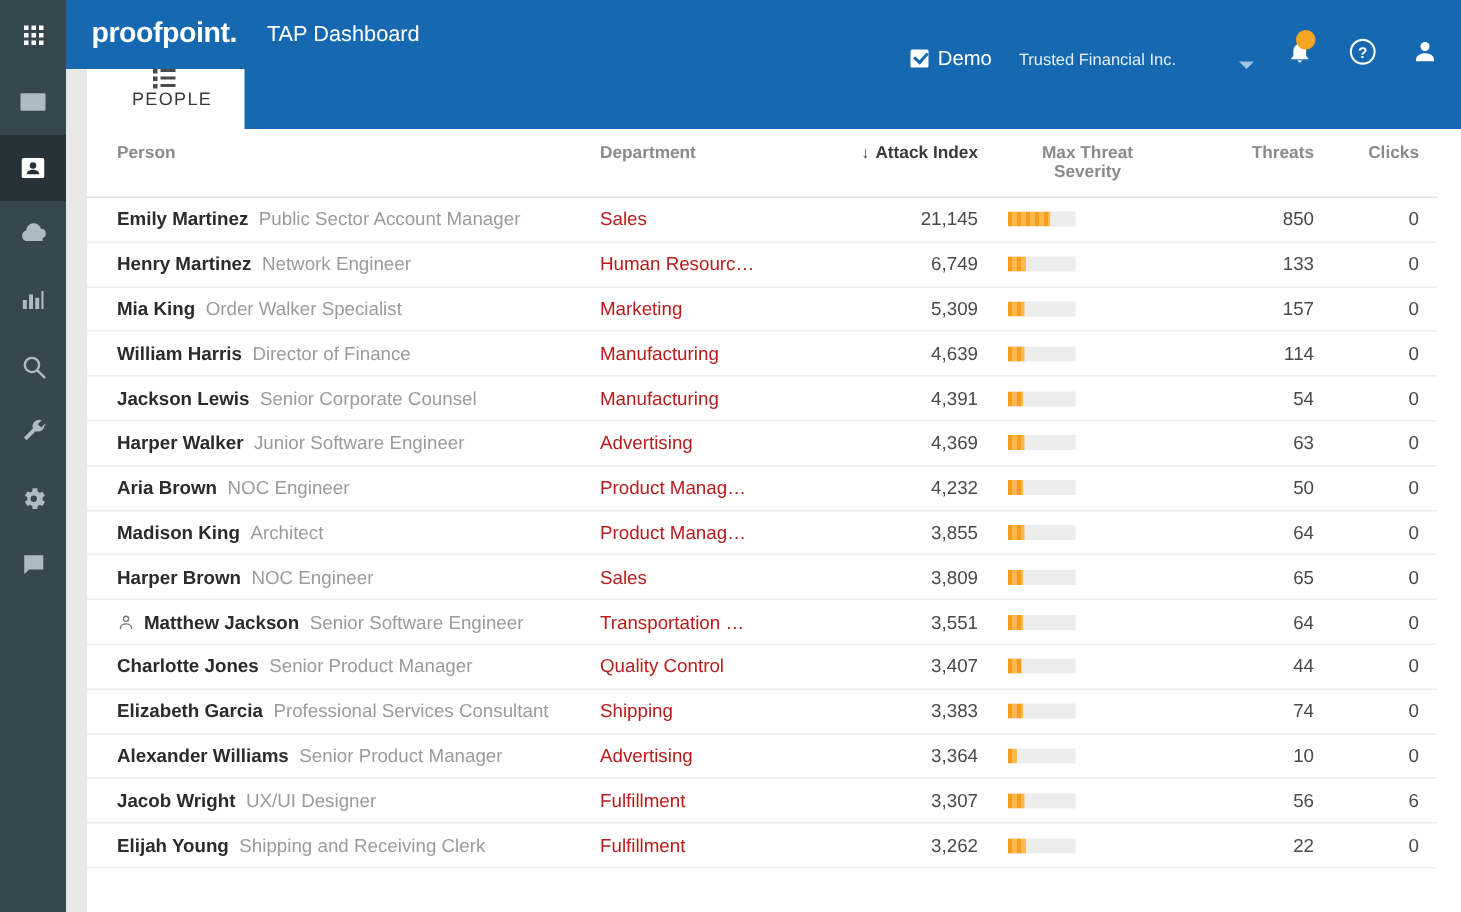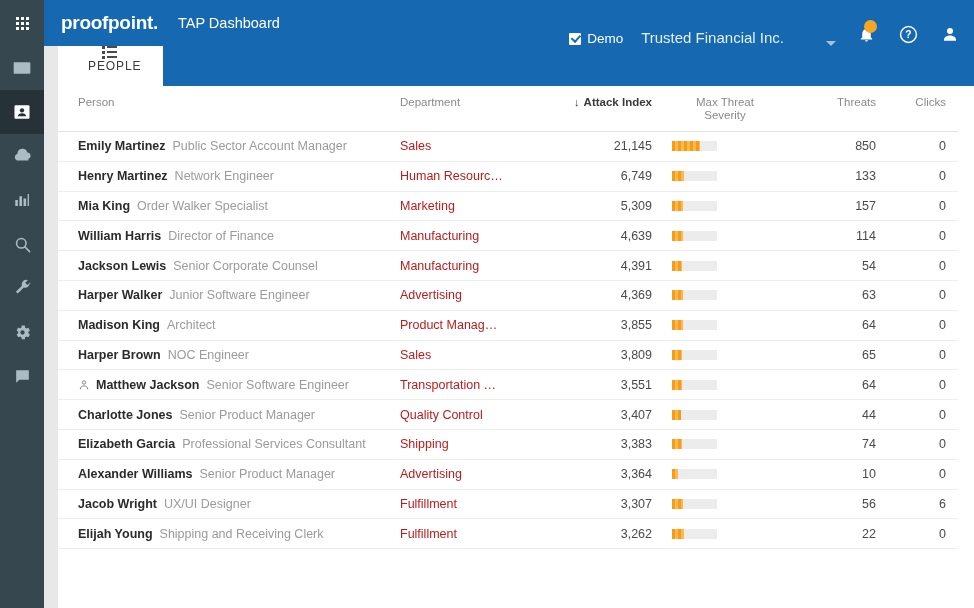--- a/index.html
+++ b/index.html
@@ -34,21 +34,21 @@
   .demo-wrap { display:flex; align-items:center; margin-right:18px; }
   .chk {
     width:12px; height:12px; background:#ffffff; border-radius:1px;
     position:relative; margin-right:6px; flex:none;
   }
   .chk:after{
     content:""; position:absolute; left:3.5px; top:0.5px; width:3.5px; height:7px;
     border:solid #1669b0; border-width:0 2px 2px 0; transform:rotate(42deg);
   }
   .demo-label { color:#ffffff; font-size:13.5px; }
-  .org-name { color:#e3eef7; font-size:15px; }
+  .org-name { color:#e3eef7; font-size:11px; }
   .caret-btn { margin-left:42px; cursor:pointer; display:flex; align-items:center; }
   .caret {
     width:0;height:0;border-left:5px solid transparent;border-right:5px solid transparent;
     border-top:5px solid #9fc3e2;
   }
   .icon-btn {
     margin-left:18px; width:24px; height:24px; display:flex; align-items:center;
     justify-content:center; cursor:pointer; position:relative;
   }
   .bell-badge {
@@ -91,21 +91,21 @@
 
   
   .table-panel {
     position:absolute; top:40px; left:0; width:916px; height:522px; background:#ffffff;
   }
   .scrolltrack {
     position:absolute; top:40px; right:0; width:16px; height:522px; background:#ececec;
   }
   table { width:900px; border-collapse:collapse; table-layout:fixed; }
   thead th {
-    font-weight:400; font-size:11.5px; color:#8a8a8a; padding:10px 0 9px 0;
+    font-weight:700; font-size:11.5px; color:#8a8a8a; padding:10px 0 9px 0;
     border-bottom:1px solid #e2e2e2; vertical-align:top; line-height:13px;
   }
   th.c-person { text-align:left; padding-left:20px; width:342px; }
   th.c-dept   { text-align:left; width:130px; }
   th.c-attack { text-align:right; width:130px; color:#3a3a3a; font-weight:bold; padding-right:8px;}
   th.c-sev    { text-align:center; width:118px; padding-left:12px; }
   th.c-threat { text-align:right; width:110px; padding-right:12px; }
   th.c-clicks { text-align:right; width:70px; padding-right:12px; }
   .sort-arrow { font-size:11px; margin-right:4px; font-weight:bold; }
 
@@ -352,20 +352,32 @@
               <td class="c-attack">4,369</td>
               <td class="c-sev">
                 <div class="sevbar">
                   <div class="sevfill" style="width:10.8px"></div>
                 </div>
               </td>
               <td class="c-threat">63</td>
               <td class="c-clicks">0</td>
             </tr>
             <tr>
+              <td class="c-person"><span class="p-name">Aria Brown</span><span class="p-title">NOC Engineer</span></td>
+              <td class="c-dept">Product Manag…</td>
+              <td class="c-attack">4,232</td>
+              <td class="c-sev">
+                <div class="sevbar">
+                  <div class="sevfill" style="width:9.9px"></div>
+                </div>
+              </td>
+              <td class="c-threat">50</td>
+              <td class="c-clicks">0</td>
+            </tr>
+            <tr>
               <td class="c-person"><span class="p-name">Madison King</span><span class="p-title">Architect</span></td>
               <td class="c-dept">Product Manag…</td>
               <td class="c-attack">3,855</td>
               <td class="c-sev">
                 <div class="sevbar">
                   <div class="sevfill" style="width:10.8px"></div>
                 </div>
               </td>
               <td class="c-threat">64</td>
               <td class="c-clicks">0</td>

